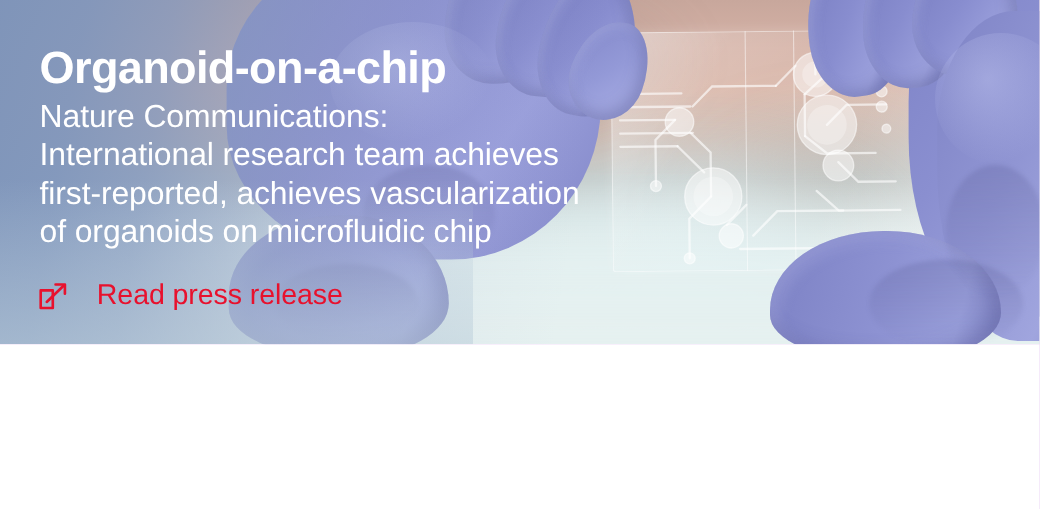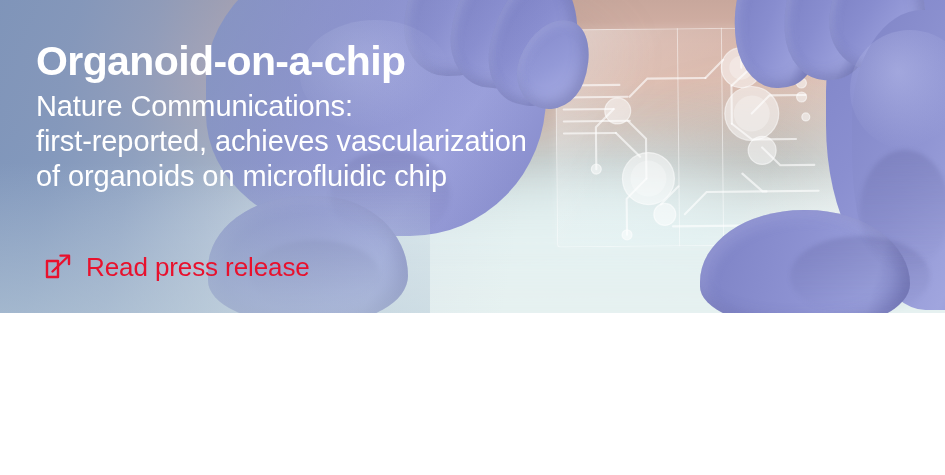--- a/index.html
+++ b/index.html
@@ -227,25 +227,25 @@
     font-weight: 300;
     line-height: 35px;
     letter-spacing: -0.1px;
     color: #ffffff;
   }
   .subhead .ln { display: block; white-space: nowrap; }
 
   
   .cta {
     position: absolute;
-    left: 44px;
+    left: 34px;
     top: 252px;
     display: flex;
-    align-items: flex-start;
-    gap: 14px;
+    align-items: flex-end;
+    gap: 26px;
     text-decoration: none;
     cursor: pointer;
   }
   .cta-icon { display: block; width: 28px; height: 28px; flex: none; }
   .cta-label {
     font-size: 26px;
     font-weight: 400;
     letter-spacing: -0.1px;
     color: #e8112d;
     white-space: nowrap;
@@ -352,20 +352,21 @@
       <div class="crease" style="left:860px; top:150px; width:90px; height:120px;"></div>
 
       <div class="wash"></div>
       <div class="wash-bottom"></div>
     </div>
 
     <div class="content">
       <h1 class="headline">Organoid-on-a-chip</h1>
       <p class="subhead">
         <span class="ln">Nature Communications:</span>
+        <span class="ln">International research team achieves</span>
         <span class="ln">first-reported, achieves vascularization</span>
         <span class="ln">of organoids on microfluidic chip</span>
       </p>
     </div>
 
     <a class="cta" href="#">
       <svg class="cta-icon" viewBox="0 0 28 28">
         <path d="M3 9 H14 V25 H3 Z" fill="none" stroke="#e8112d" stroke-width="2.4" stroke-linejoin="round"></path>
         <path d="M8.5 19.5 L24 4.5" fill="none" stroke="#e8112d" stroke-width="2.4" stroke-linecap="round"></path>
         <path d="M16.5 3.6 H25 V12" fill="none" stroke="#e8112d" stroke-width="2.4" stroke-linecap="round" stroke-linejoin="round"></path>

